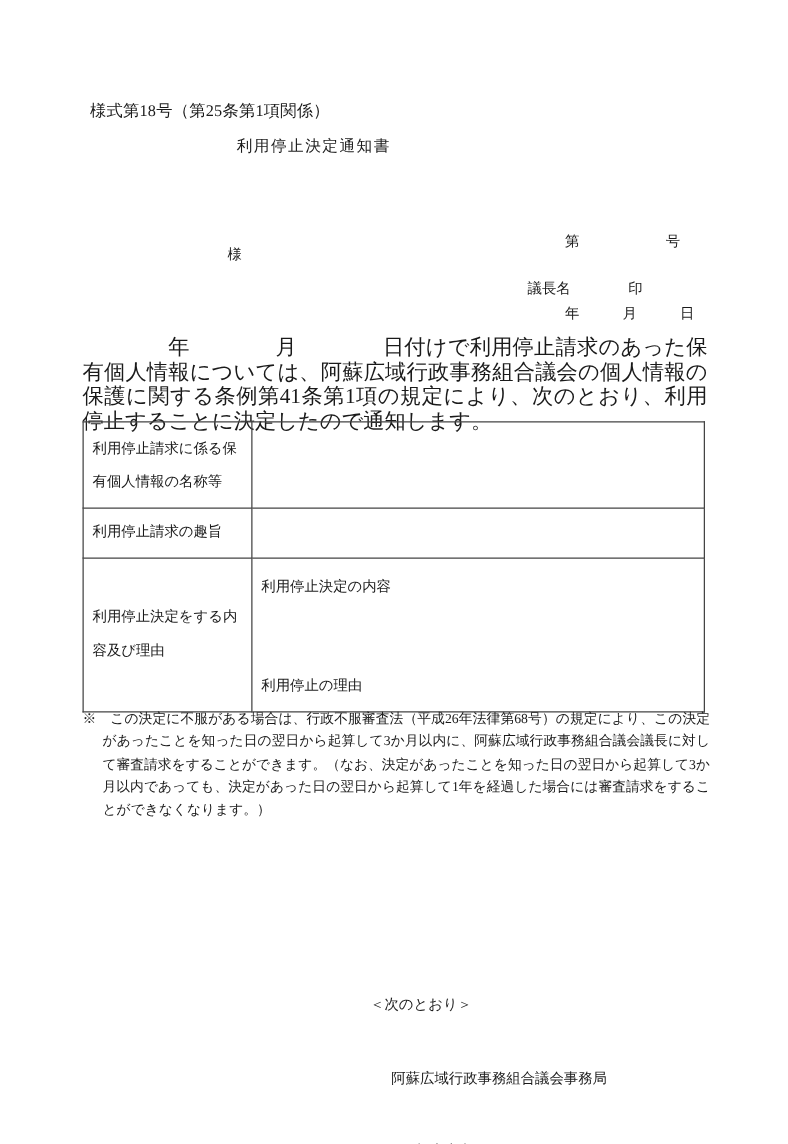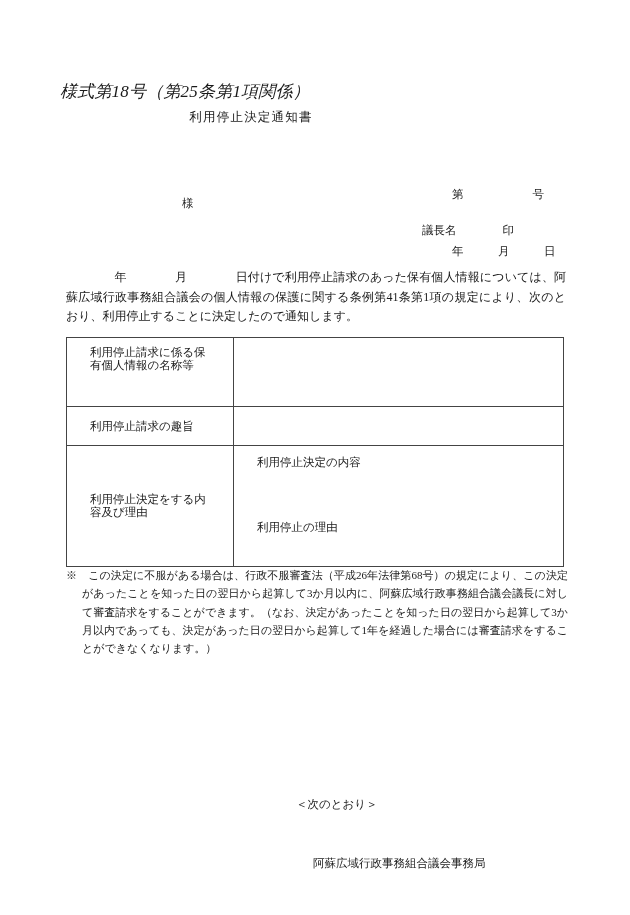--- a/index.html
+++ b/index.html
@@ -20,26 +20,25 @@
     left: 0; top: 0;
     width: 630px;
     height: 915px;
     box-sizing: border-box;
     padding: 0;
   }
 
   
   .form-no {
     position: absolute;
-    left: 60px;
+    left: 72px;
     top: 80px;
-    font-size: 17px;
+    font-size: 13px;
     letter-spacing: 0.2px;
     white-space: nowrap;
-    font-style: italic;
   }
   .doc-title {
     position: absolute;
     left: 0;
     top: 109px;
     width: 502px;
     text-align: center;
     font-size: 12.5px;
     letter-spacing: 1.2px;
   }
@@ -68,41 +67,41 @@
     top: 223px;
     font-size: 11.5px;
     white-space: pre;
   }
 
   .body-para {
     position: absolute;
     left: 66px;
     top: 268px;
     width: 500px;
-    font-size: 12px;
+    font-size: 17px;
     line-height: 19.5px;
     text-align: justify;
     text-justify: inter-character;
   }
 
   
   .form-table {
     position: absolute;
     left: 66px;
     top: 337px;
     width: 498px;
     border-collapse: collapse;
     table-layout: fixed;
     font-size: 11.5px;
   }
   .form-table td {
     border: 1px solid #444;
     vertical-align: middle;
-    padding: 6px 23px;
-    line-height: 13px;
+    padding: 6px 7px;
+    line-height: 27px;
   }
   .form-table td.label {
     width: 120px;
   }
   .row1 .label { height: 54px; vertical-align: top; padding-top: 8px; }
   .row2 .label { height: 26px; }
   .row3 .label { height: 108px; }
   .row3 .value {
     vertical-align: top;
     padding-top: 10px;

